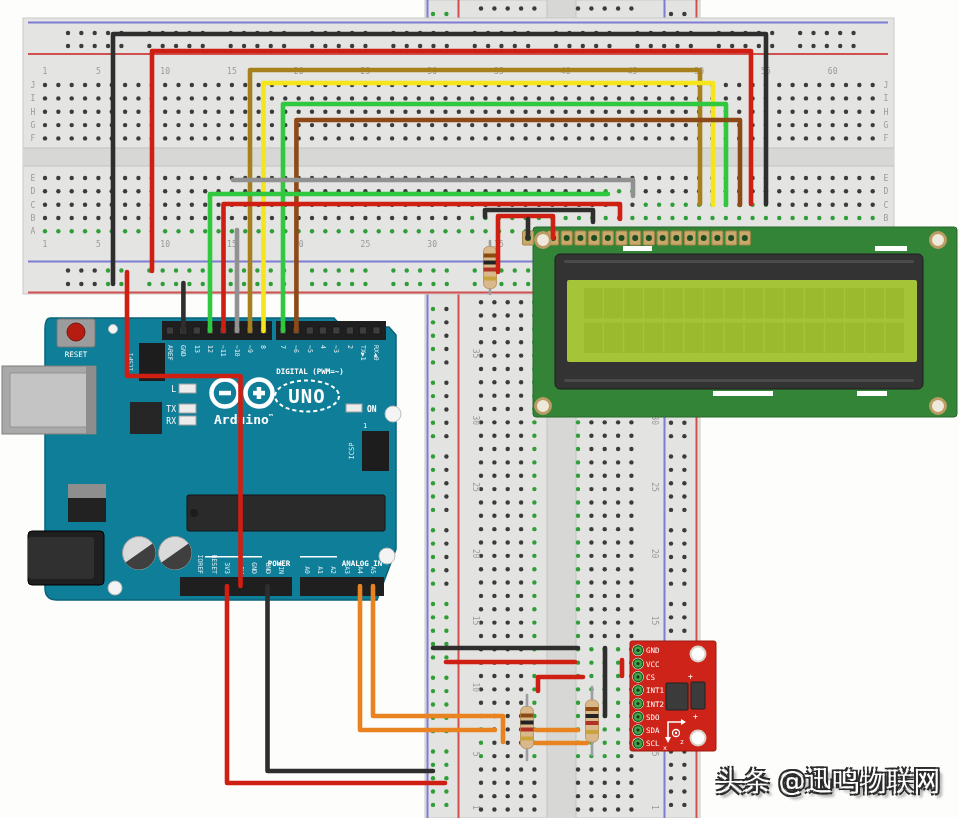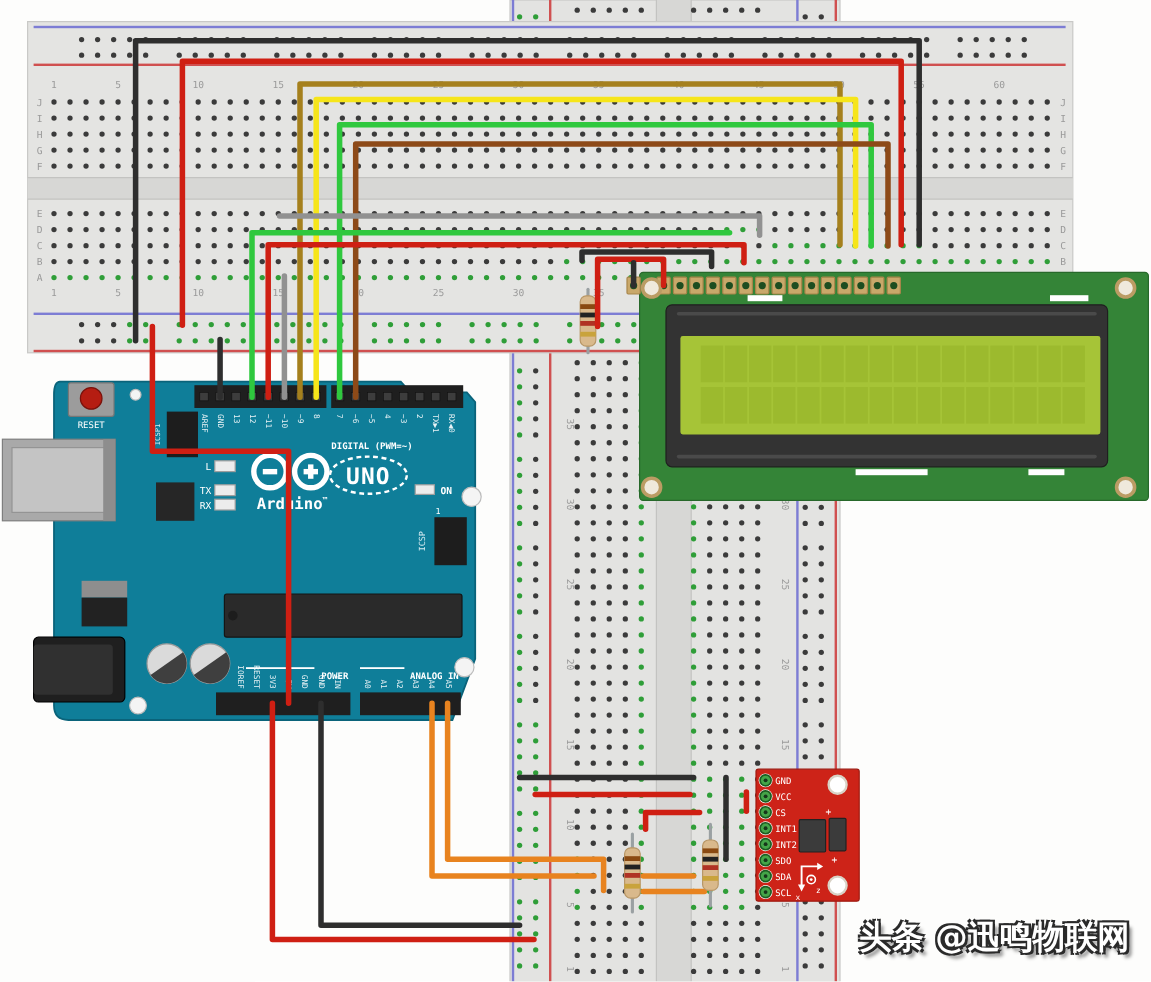--- a/index.html
+++ b/index.html
@@ -1,20 +1,20 @@
 <!DOCTYPE html>
 <html><head>
 <meta charset="utf-8">
 <style>
   html,body{margin:0;padding:0;background:#fff;}
   #stage{position:relative;width:959px;height:818px;overflow:hidden;background:#fdfdfc;
          font-family:"DejaVu Sans", sans-serif;}
   svg text{font-family:"DejaVu Sans Mono","DejaVu Sans",monospace;}
   #watermark{position:absolute;left:716px;top:763px;width:240px;
-    font-family:"DejaVu Sans",sans-serif;font-weight:700;font-size:27px;
+    font-family:"DejaVu Sans",sans-serif;font-weight:400;font-size:27px;
     color:#fff;white-space:nowrap;letter-spacing:0px;
     text-shadow:-2px -2px 0 #2a2a2a,2px -2px 0 #2a2a2a,-2px 2px 0 #2a2a2a,2px 2px 0 #2a2a2a,4px 4px 3px rgba(0,0,0,.45);}
 </style>
 </head>
 <body>
 
 <div id="stage">
 <svg id="scene" width="959" height="818" viewBox="0 0 959 818">
 
   <g id="vbb">

